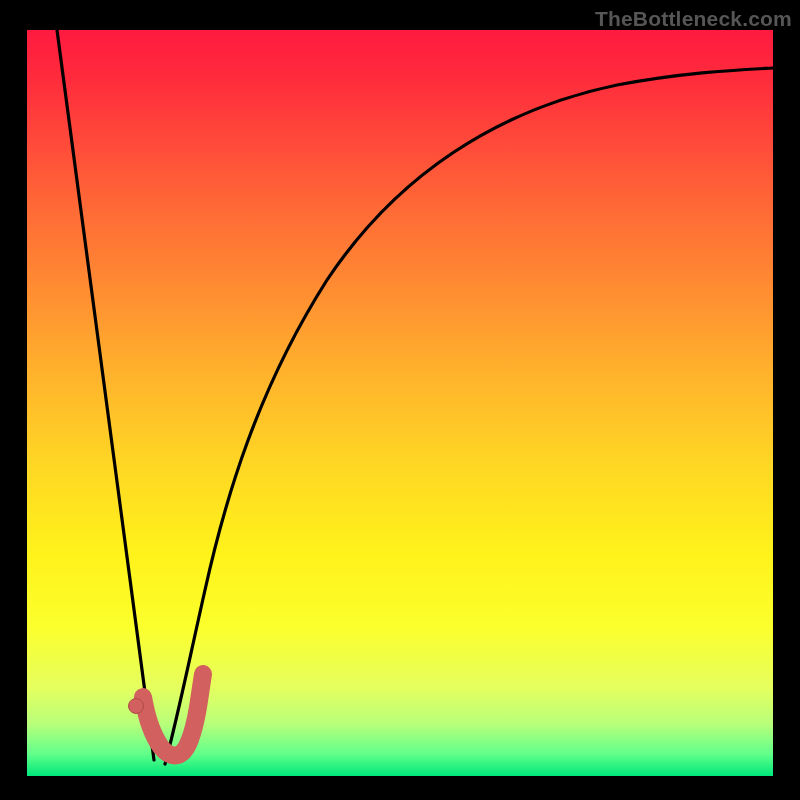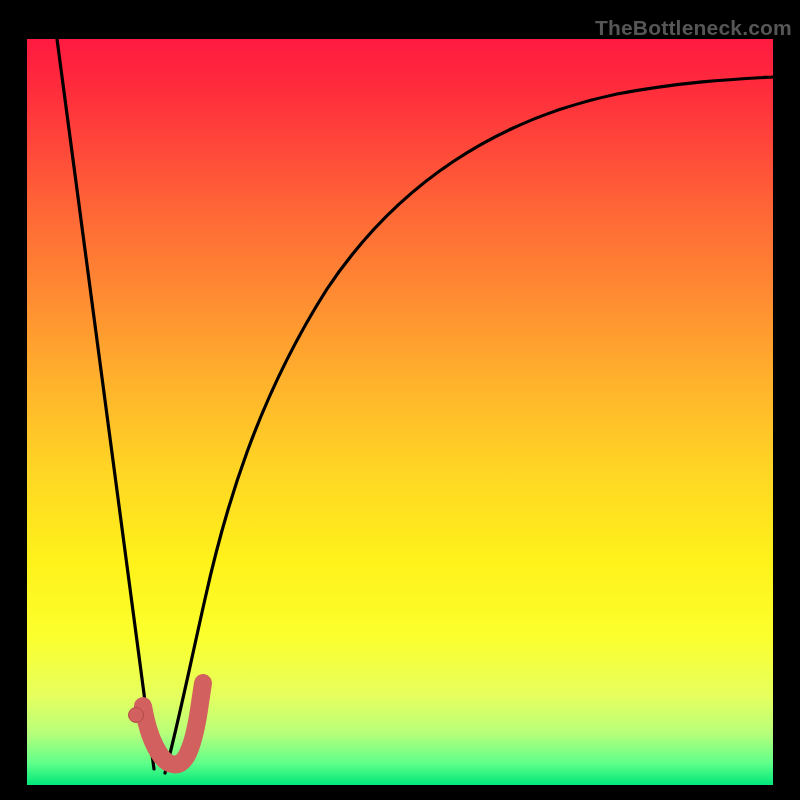--- a/index.html
+++ b/index.html
@@ -6,21 +6,21 @@
     margin: 0;
     padding: 0;
     width: 800px;
     height: 800px;
     background: #000;
     overflow: hidden;
   }
   .frame {
     position: absolute;
     left: 0;
-    top: 12px;
+    top: 3px;
     width: 800px;
     height: 608px;
     background: #000;
   }
   .plot {
     position: absolute;
     left: 27px;
     top: 27px;
     width: 746px;
     height: 746px;

